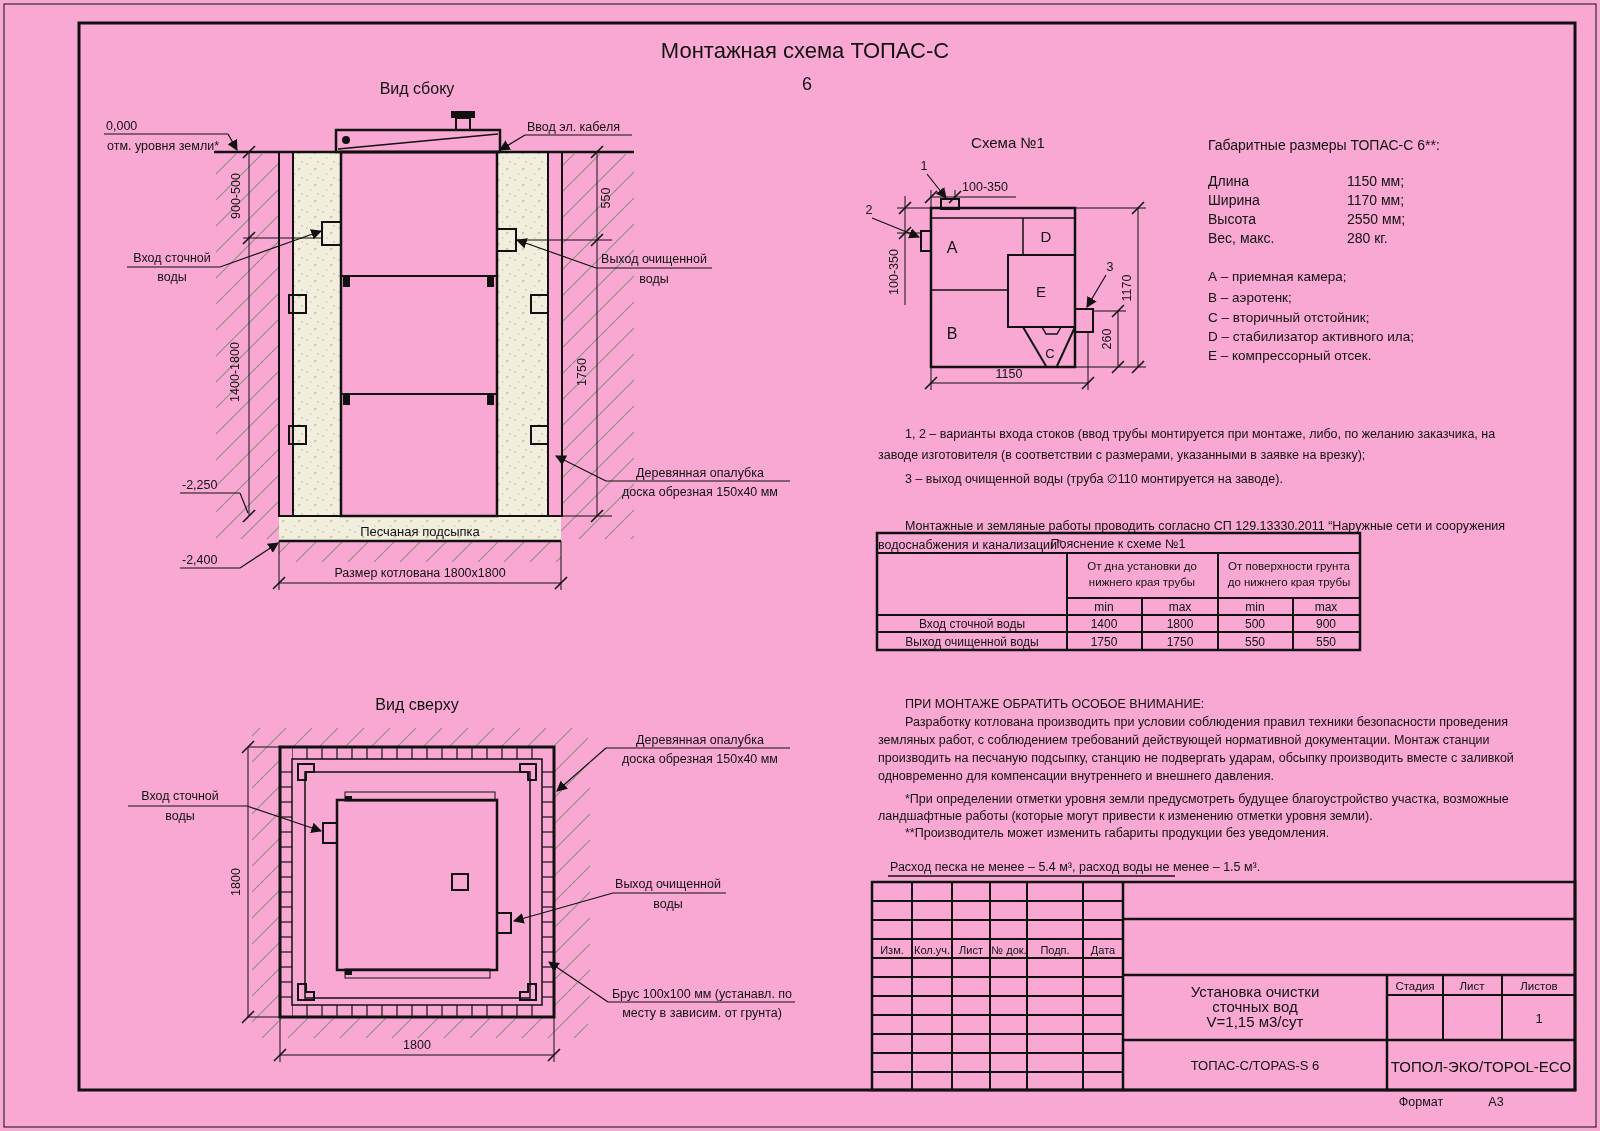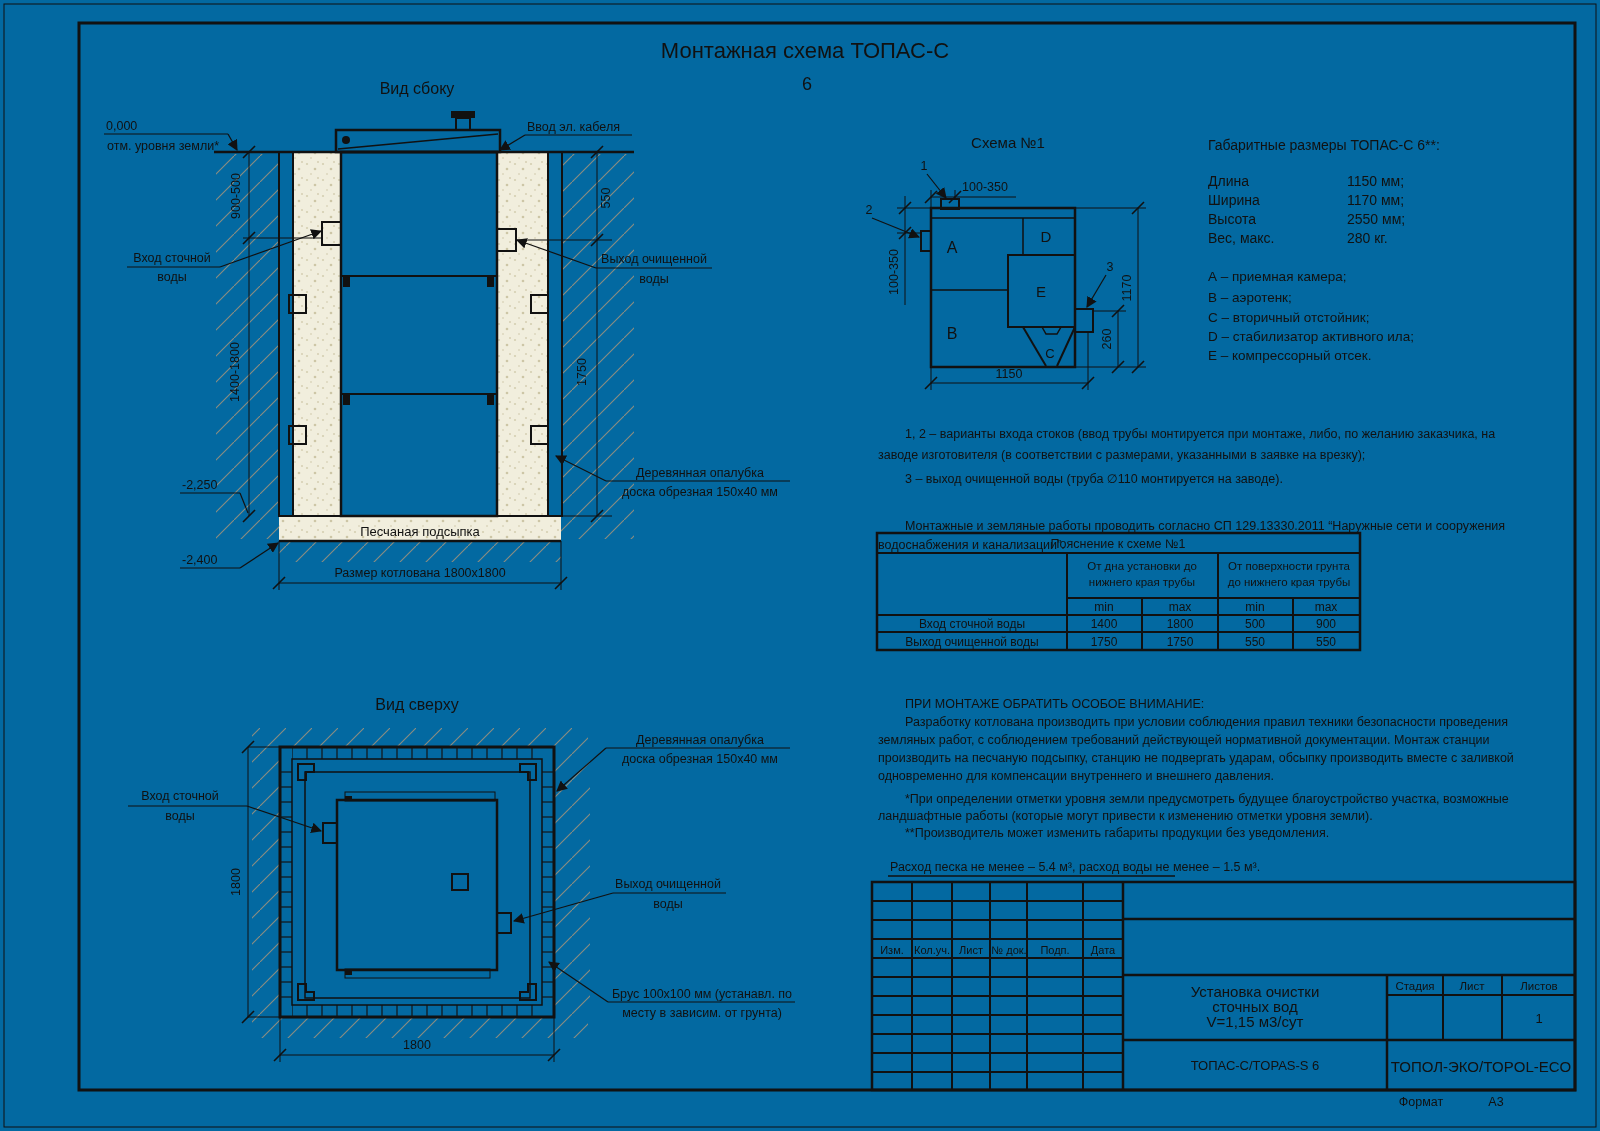--- a/index.html
+++ b/index.html
@@ -1,16 +1,16 @@
 <!DOCTYPE html>
 <html><head>
 <meta charset="utf-8">
 <style>
   html,body{margin:0;padding:0;background:#e8e8e8;}
-  .page{width:1600px;height:1131px;background:#0369a1;position:relative;margin:0 auto;}
+  .page{width:1600px;height:1131px;background:#f9a8d4;position:relative;margin:0 auto;}
   svg{display:block;}
   text{font-family:"Liberation Sans","DejaVu Sans",sans-serif;fill:#111;}
   .t22{font-size:22px;}
   .t18{font-size:18px;}
   .t16{font-size:16px;}
   .t15{font-size:15px;}
   .t14{font-size:14px;}
   .t135{font-size:13.5px;}
   .t13{font-size:13px;}
   .t125{font-size:12.5px;}

